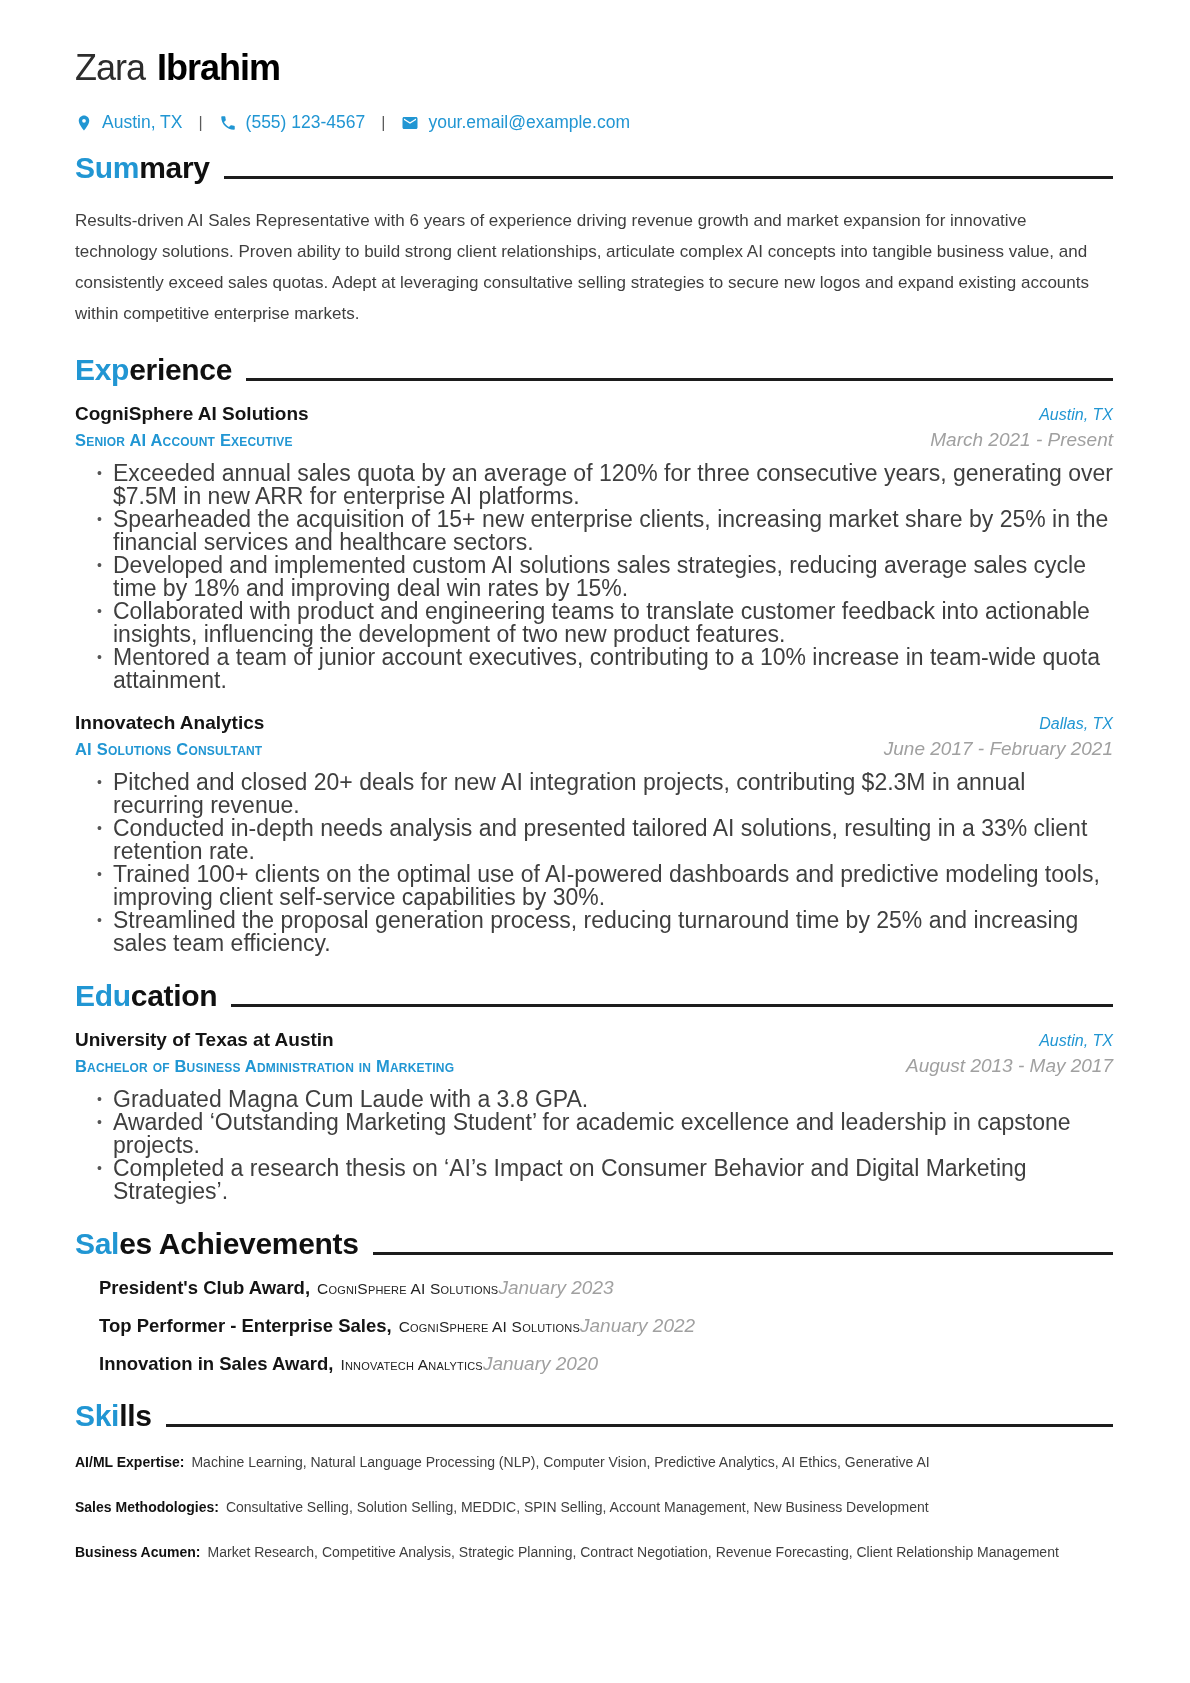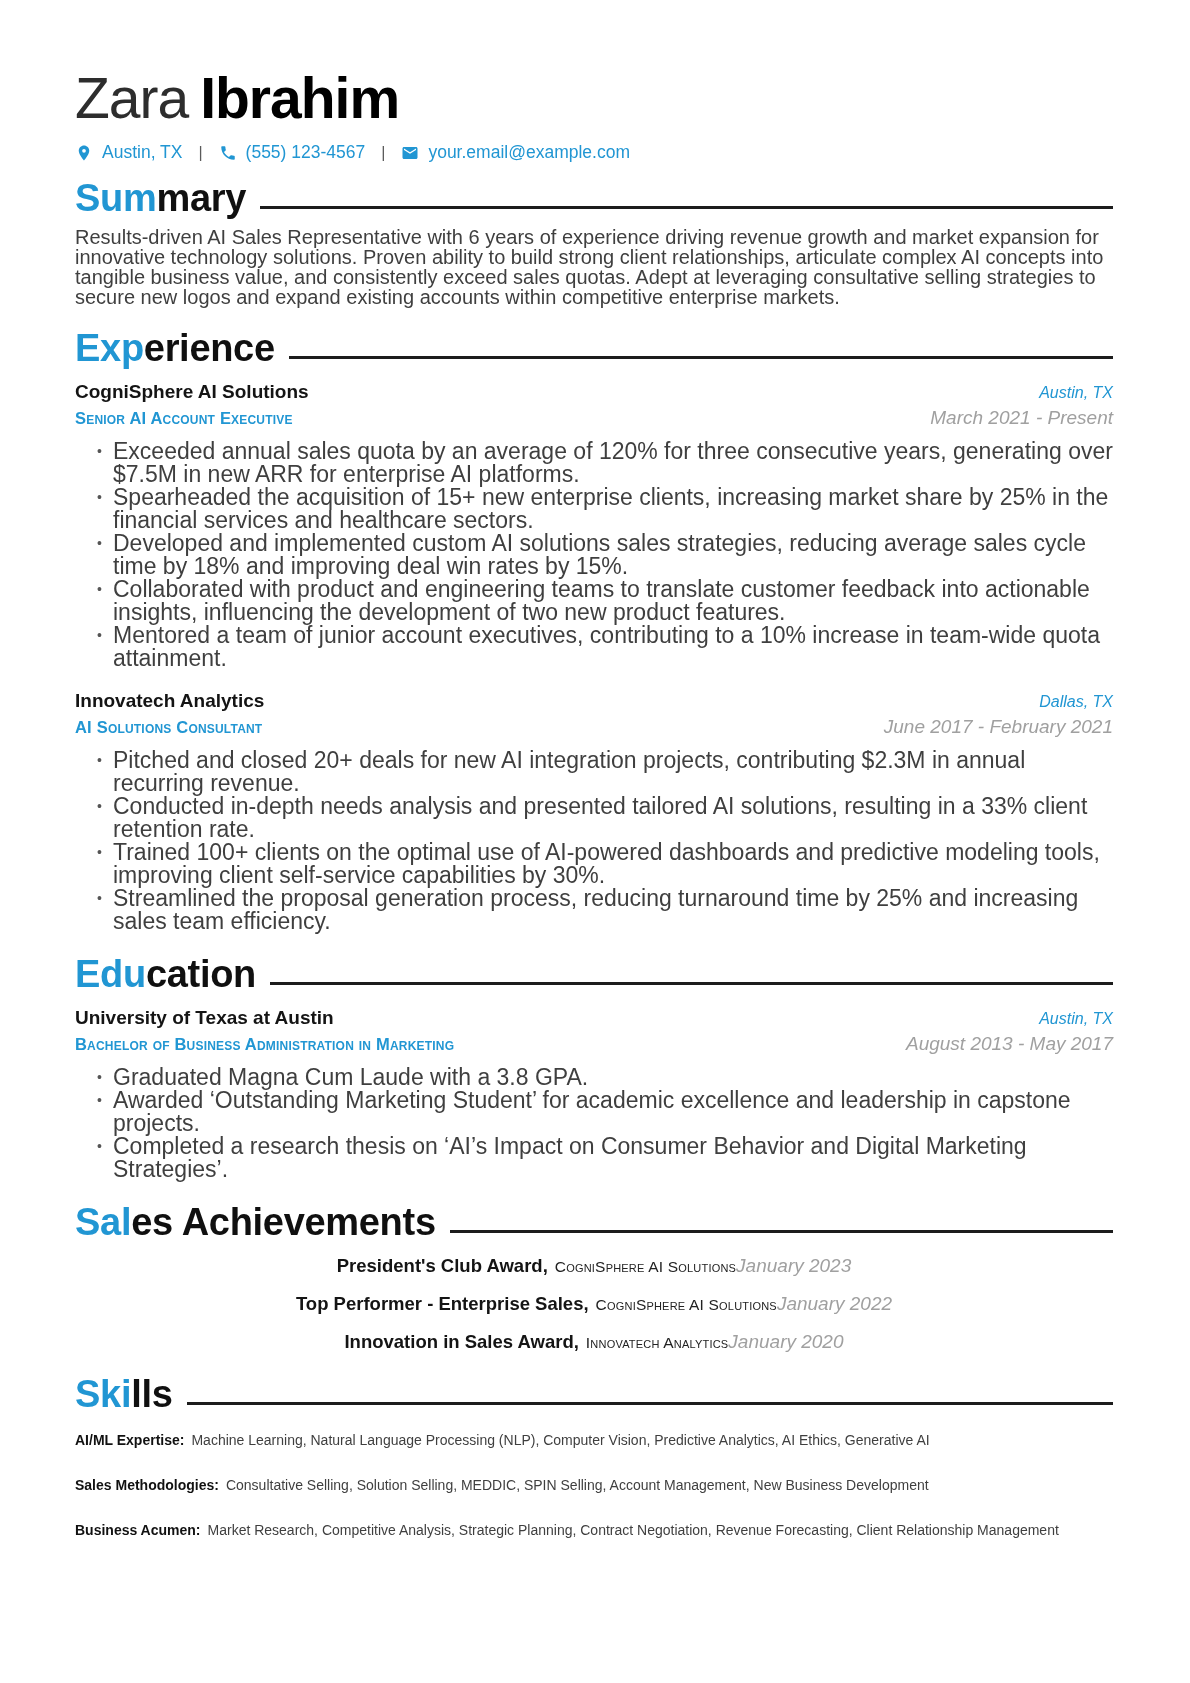--- a/index.html
+++ b/index.html
@@ -14,54 +14,54 @@
   body{font-family:"Liberation Sans", sans-serif;}
   .page{
     width:1190px;
     height:1683px;
     background:#ffffff;
     padding:38px 77px 40px 75px;
     overflow:hidden;
   }
 
   
-  .name{font-size:57px;line-height:60px;letter-spacing:-1px;margin-top:30px;}
+  .name{font-size:36px;line-height:60px;letter-spacing:-1px;}
   .name .first{font-weight:400;color:#2d2d2d;}
   .name .last{font-weight:700;color:#000000;margin-left:12px;}
   .contact{display:flex;align-items:center;margin-top:14px;font-size:17.5px;color:var(--accent);}
   .contact .citem{display:flex;align-items:center;gap:9px;}
   .contact .cicon{width:18px;height:18px;flex:0 0 auto;}
   .contact .cicon svg{display:block;width:18px;height:18px;fill:var(--accent);}
   .contact .sep{color:#5a5a5a;margin:0 16px;font-size:16px;}
 
   
   .section{margin-top:24px;}
   .section.first{margin-top:18px;}
-  .h2{display:flex;align-items:flex-end;font-size:38px;font-weight:700;color:var(--heading);line-height:34px;letter-spacing:-0.3px;}
+  .h2{display:flex;align-items:flex-end;font-size:30px;font-weight:700;color:var(--heading);line-height:34px;letter-spacing:-0.3px;}
   .h2 .acc{color:var(--accent);}
   .h2 .rule{flex:1;height:3px;background:var(--rule);margin-left:14px;margin-bottom:6px;}
 
   
-  .para{margin-top:12px;font-size:20px;line-height:20px;color:var(--body);}
+  .para{margin-top:20px;font-size:17px;line-height:31px;color:var(--body);}
   .bullets{margin-top:11px;list-style:none;padding-left:22px;}
   .bullets li{position:relative;padding-left:16px;font-size:23px;line-height:23px;color:var(--body);}
   .bullets li::before{content:"\2022";position:absolute;left:0;top:0;color:#555555;font-size:14px;line-height:23px;}
 
   
   .entry{margin-top:16px;}
   .entry + .entry{margin-top:20px;}
   .erow{display:flex;justify-content:space-between;align-items:baseline;}
   .erow.sub{margin-top:4px;}
   .company{font-size:19px;font-weight:700;color:#141414;}
   .loc{font-size:16px;font-style:italic;color:var(--accent);white-space:nowrap;}
   .role{font-size:16.5px;font-weight:600;color:var(--accent);font-variant:small-caps;letter-spacing:0.2px;}
   .dates{font-size:19px;font-style:italic;color:var(--muted);white-space:nowrap;}
 
   
-  .ach-row{display:flex;justify-content:center;align-items:baseline;margin-top:16px;}
+  .ach-row{display:flex;justify-content:flex-start;align-items:baseline;margin-top:16px;margin-left:24px;}
   .ach-left{font-size:18.5px;color:#141414;}
   .ach-title{font-weight:700;}
   .ach-sep{font-weight:700;margin-right:7px;}
   .ach-org{font-size:15.5px;color:#222222;font-variant:small-caps;letter-spacing:0.2px;}
 
   
   .skill{margin-top:13px;font-size:14px;line-height:32px;color:var(--body);}
   .skill-label{font-weight:700;color:#111111;margin-right:7px;}
 </style>
 </head>

